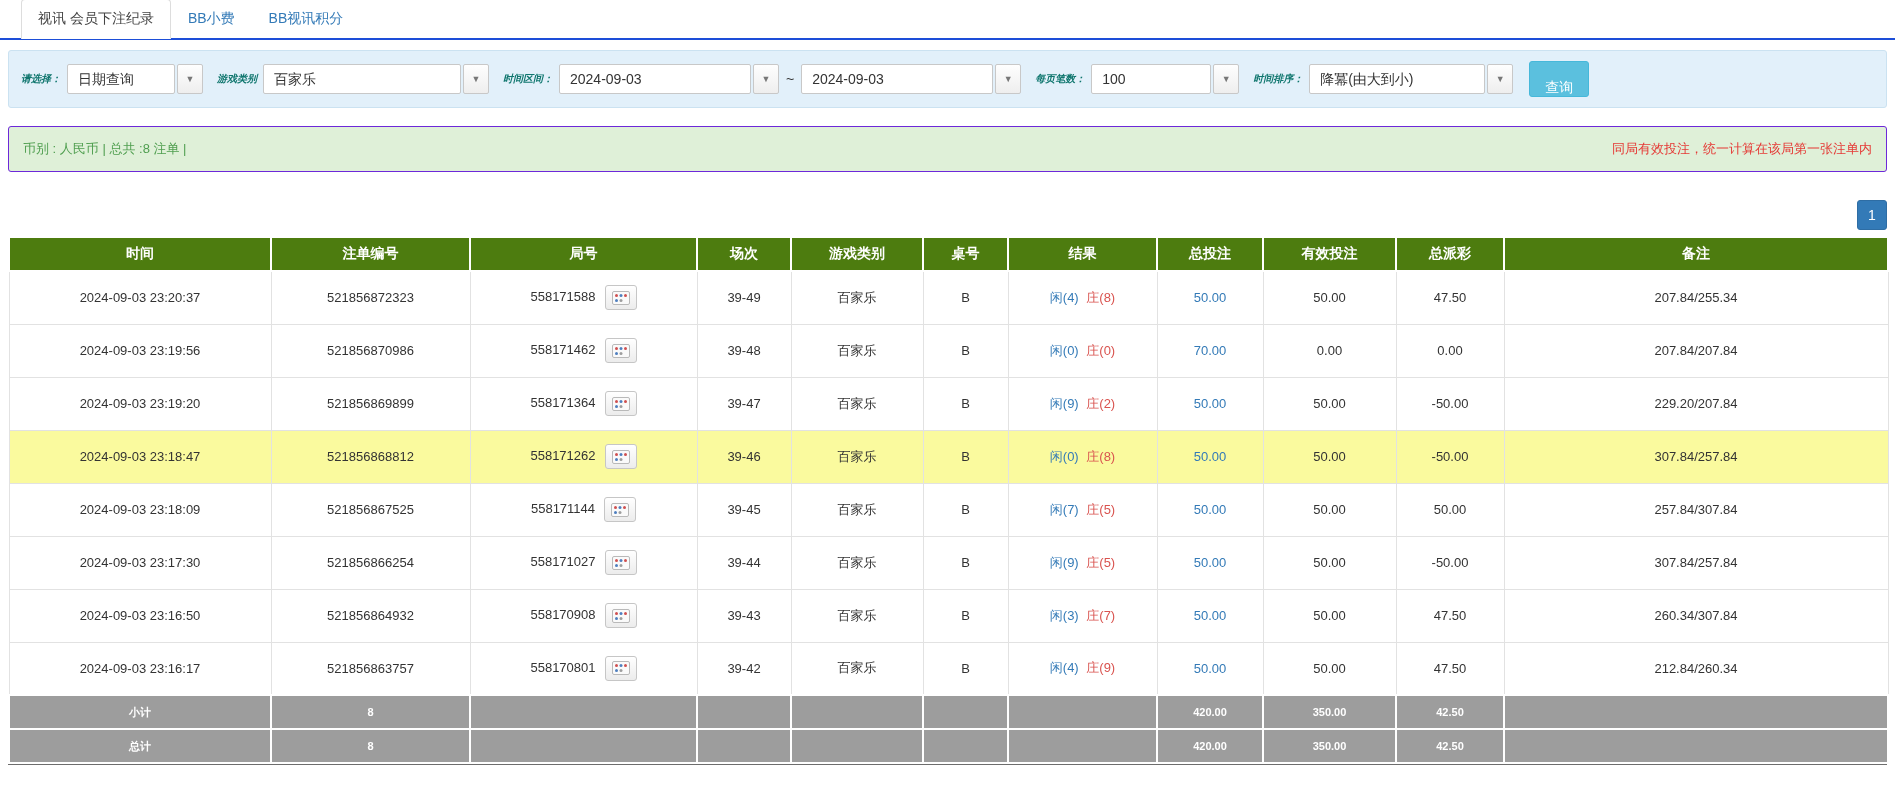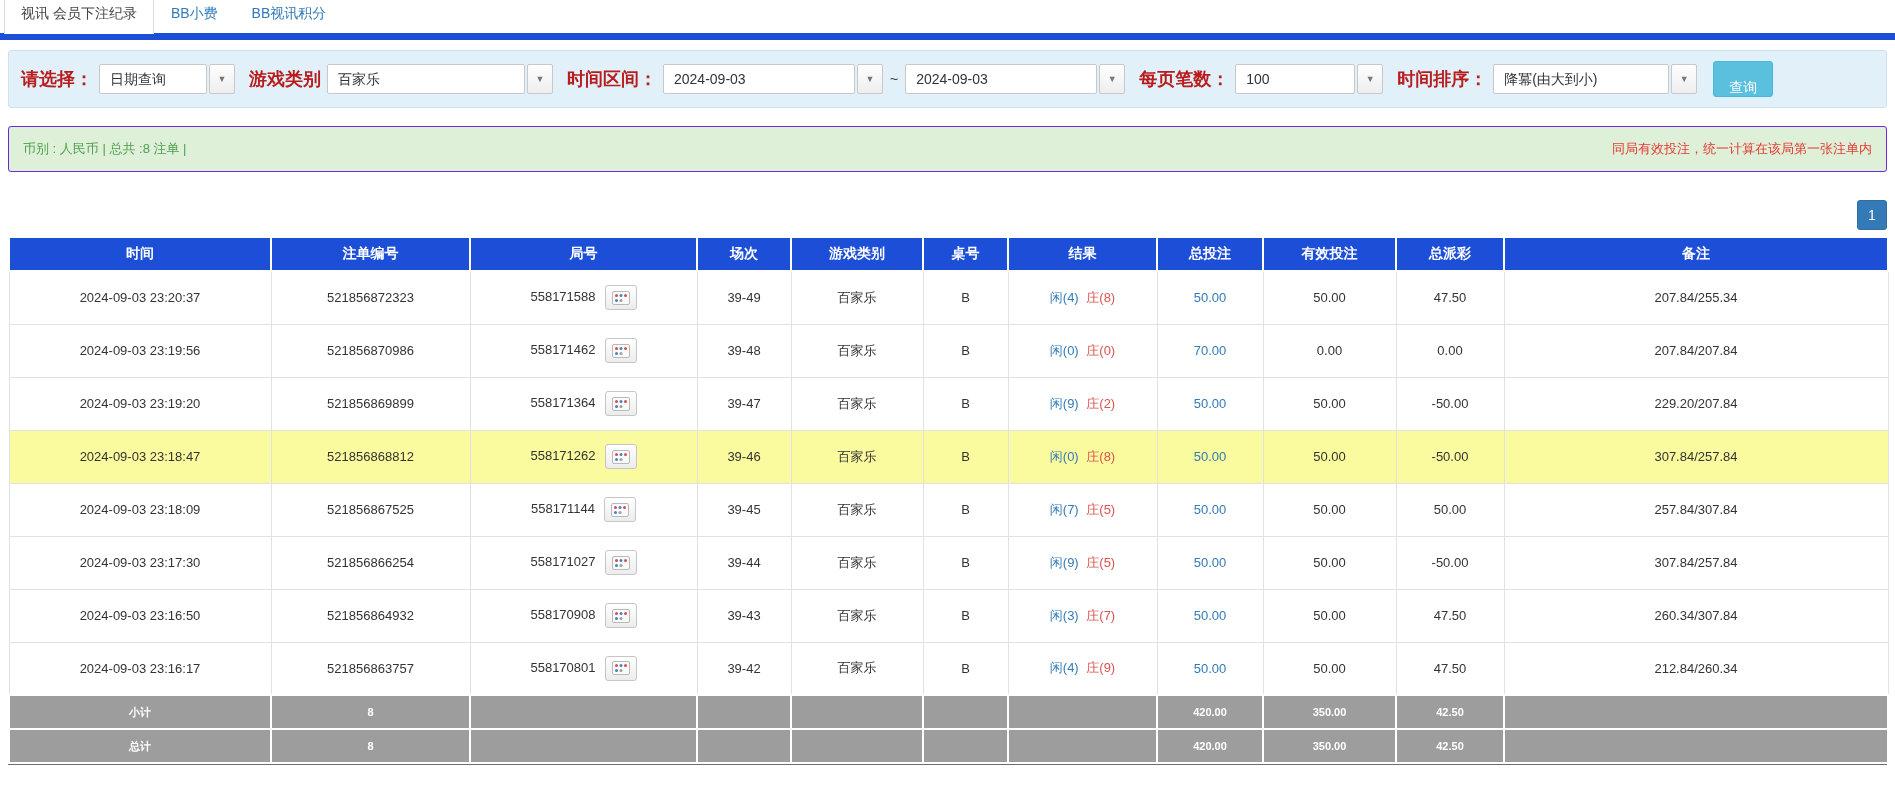--- a/index.html
+++ b/index.html
@@ -5,34 +5,34 @@
   * { box-sizing: border-box; }
   html, body { margin: 0; padding: 0; background: #fff; }
   body {
     font-family: "Liberation Sans", "DejaVu Sans", sans-serif;
     color: #333;
     width: 1895px;
     min-height: 793px;
   }
 
   
-  .tabs { display: flex; align-items: flex-end; border-bottom: 7px solid #1d4ed8; padding: 0 4px; height: 40px; }
+  .tabs { display: flex; align-items: flex-end; border-bottom: 2px solid #1d4ed8; padding: 0 21px; height: 40px; }
   .tab {
     font-size: 14px; color: #337ab7; padding: 10px 16px; cursor: pointer;
     border: 1px solid transparent; border-radius: 4px 4px 0 0; margin-bottom: -1px; white-space: nowrap;
   }
   .tab.active { color: #444; background: #fff; border-color: #ddd #ddd #fff; }
 
   
   .filter-bar {
     margin: 10px 8px 0; background: #e2f0fa; border: 1px solid #cbe2f1; border-radius: 3px;
     padding: 10px 12px; display: flex; align-items: center;
   }
   .fgroup { display: flex; align-items: center; margin-right: 14px; }
-  .flabel { font-size: 18px; font-weight: bold; color: #b91c1c; margin-right: 6px; white-space: nowrap; }
+  .flabel { font-size: 10px; font-weight: bold; color: #0f766e; margin-right: 6px; white-space: nowrap; font-style: italic; }
   .combo { display: flex; align-items: center; }
   .combo-main {
     height: 30px; line-height: 28px; background: #fff; border: 1px solid #c8c8c8; border-radius: 2px;
     padding: 0 10px; font-size: 14px; color: #333; white-space: nowrap; overflow: hidden; cursor: pointer;
   }
   .combo-btn {
     width: 26px; height: 30px; margin-left: 2px; border: 1px solid #c8c8c8; border-radius: 2px;
     background: linear-gradient(#fefefe, #eee); color: #777; font-size: 9px;
     display: flex; align-items: center; justify-content: center; cursor: pointer;
   }
@@ -55,21 +55,21 @@
   
   .pagination { display: flex; justify-content: flex-end; padding: 0 8px; margin: 28px 0 6px; }
   .page-btn {
     min-width: 30px; height: 30px; background: #337ab7; border: 1px solid #2e6da4; border-radius: 3px;
     color: #fff; font-size: 14px; cursor: pointer;
   }
 
   
   table.records { width: 1879px; margin: 0 8px; border-collapse: collapse; table-layout: fixed; }
   table.records thead th {
-    background: #1d4ed8; color: #fff; font-size: 14px; font-weight: bold; height: 34px;
+    background: #4d7c0f; color: #fff; font-size: 14px; font-weight: bold; height: 34px;
     border: 2px solid #fff; text-align: center;
   }
   table.records tbody td {
     background: #fff; border: 1px solid #e2e2e2; height: 53px; text-align: center;
     font-size: 13px; color: #333; vertical-align: middle;
   }
   table.records tbody tr.hl td { background: #fafa9e; }
   table.records tfoot td {
     background: #9d9d9d; color: #fff; font-weight: bold; font-size: 11px; height: 34px;
     border: 2px solid #fff; text-align: center;

